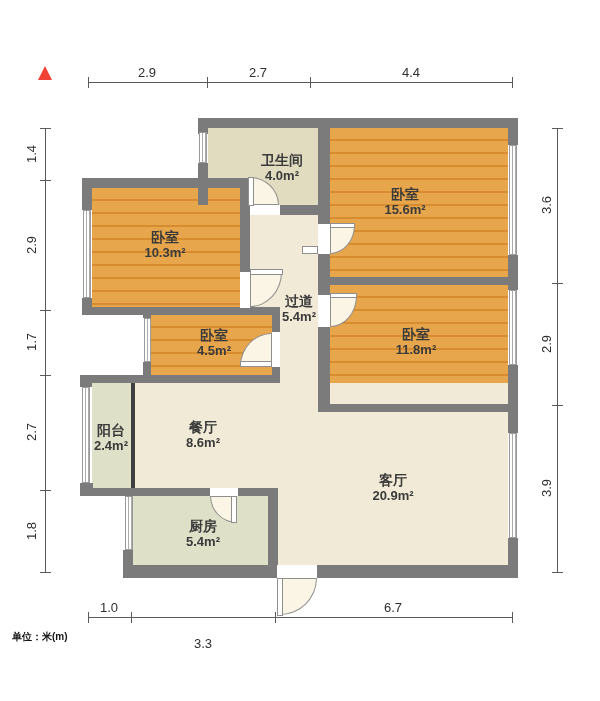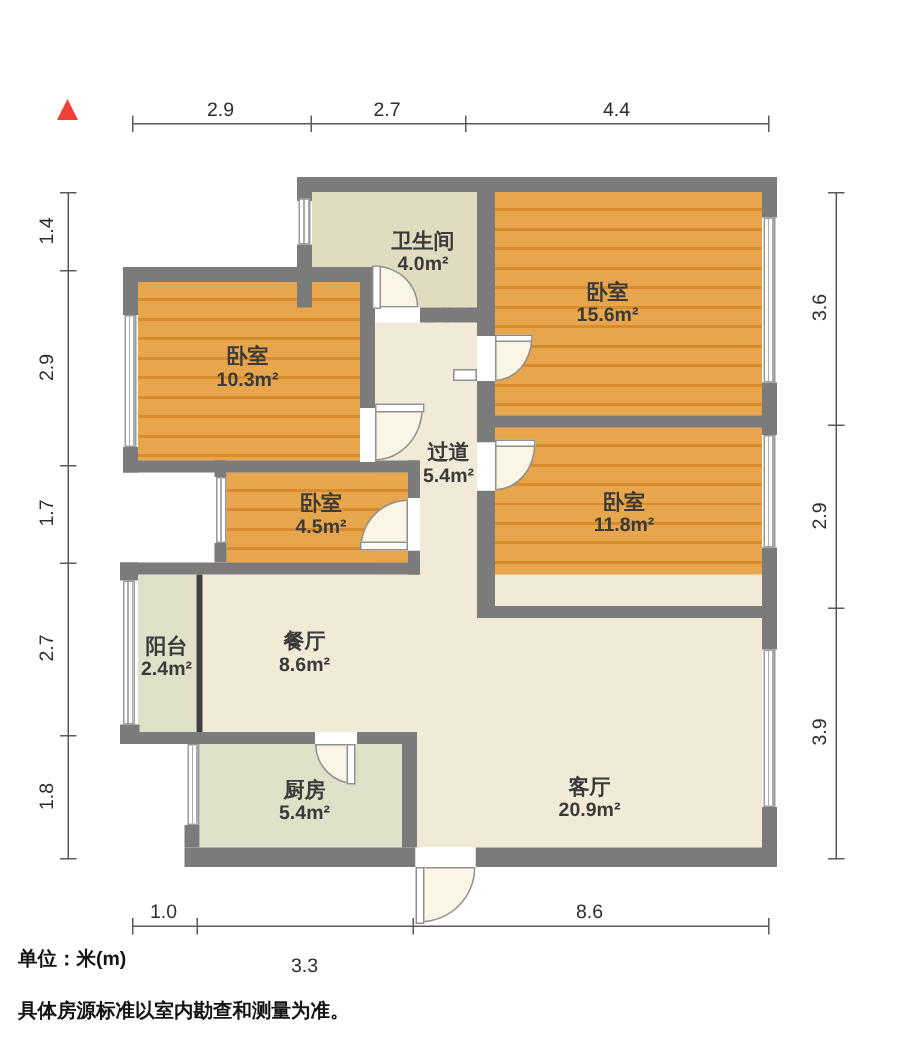--- a/index.html
+++ b/index.html
@@ -21,21 +21,21 @@
   .rlabel{position:absolute;transform:translateX(-50%);text-align:center;color:#3a3a3a;
           font-weight:bold;font-size:14px;line-height:16px;white-space:nowrap;}
   .rlabel .area{font-size:13px;}
   .dline{position:absolute;background:#5a5a5a;}
   .tick{position:absolute;background:#5a5a5a;}
   .dim{position:absolute;font-size:13px;color:#2e2e2e;transform:translate(-50%,0);white-space:nowrap;}
   .dim-v{position:absolute;font-size:13px;color:#2e2e2e;
          transform:translate(-50%,-50%) rotate(-90deg);white-space:nowrap;}
   .north{position:absolute;width:0;height:0;border-left:7px solid transparent;
          border-right:7px solid transparent;border-bottom:14px solid #ef4136;}
-  .footer{position:absolute;left:12px;color:#141414;font-weight:bold;font-size:13px;white-space:nowrap;}
+  .footer{position:absolute;left:12px;color:#141414;font-weight:bold;font-size:10px;white-space:nowrap;}
   .wm{position:absolute;color:rgba(170,162,148,0.38);font-size:20px;font-weight:bold;
       transform:rotate(-40deg);white-space:nowrap;}
 </style>
 </head>
 <body>
 
 <div id="stage">
 
   <div class="north" style="left:38px;top:66px;"></div>
 
@@ -149,21 +149,21 @@
     <div class="area">11.8m²</div>
   </div>
   <div class="rlabel" style="left:111px;top:422px;">
     <div>阳台</div>
     <div class="area">2.4m²</div>
   </div>
   <div class="rlabel" style="left:203px;top:419px;">
     <div>餐厅</div>
     <div class="area">8.6m²</div>
   </div>
-  <div class="rlabel" style="left:393px;top:472px;margin-top:44px;">
+  <div class="rlabel" style="left:393px;top:472px;">
     <div>客厅</div>
     <div class="area">20.9m²</div>
   </div>
   <div class="rlabel" style="left:203px;top:518px;">
     <div>厨房</div>
     <div class="area">5.4m²</div>
   </div>
 
   <div class="dline" style="left:88px;top:82px;width:424px;height:1px;"></div>
   <div class="tick" style="left:88px;top:77px;width:1px;height:11px;"></div>
@@ -196,18 +196,17 @@
   <div class="dim-v" style="left:546px;top:344px;">2.9</div>
   <div class="dim-v" style="left:546px;top:488px;">3.9</div>
 
   <div class="dline" style="left:88px;top:617px;width:424px;height:1px;"></div>
   <div class="tick" style="left:88px;top:612px;width:1px;height:11px;"></div>
   <div class="tick" style="left:131px;top:612px;width:1px;height:11px;"></div>
   <div class="tick" style="left:275px;top:612px;width:1px;height:11px;"></div>
   <div class="tick" style="left:512px;top:612px;width:1px;height:11px;"></div>
   <div class="dim" style="left:109px;top:600px;">1.0</div>
   <div class="dim" style="left:203px;top:636px;">3.3</div>
-  <div class="dim" style="left:393px;top:600px;">8.6</div>
+  <div class="dim" style="left:393px;top:600px;">6.7</div>
 
   <div class="footer" style="top:630px;">单位：米(m)</div>
-  <div class="footer" style="top:665px;">具体房源标准以室内勘查和测量为准。</div>
 
 </div>
 
 </body></html>

